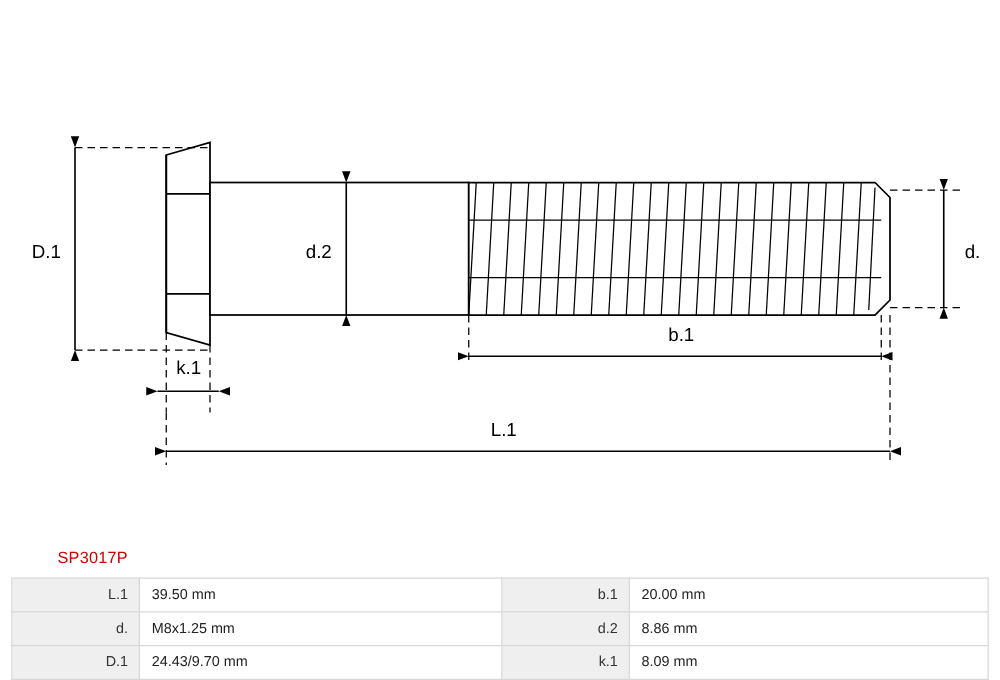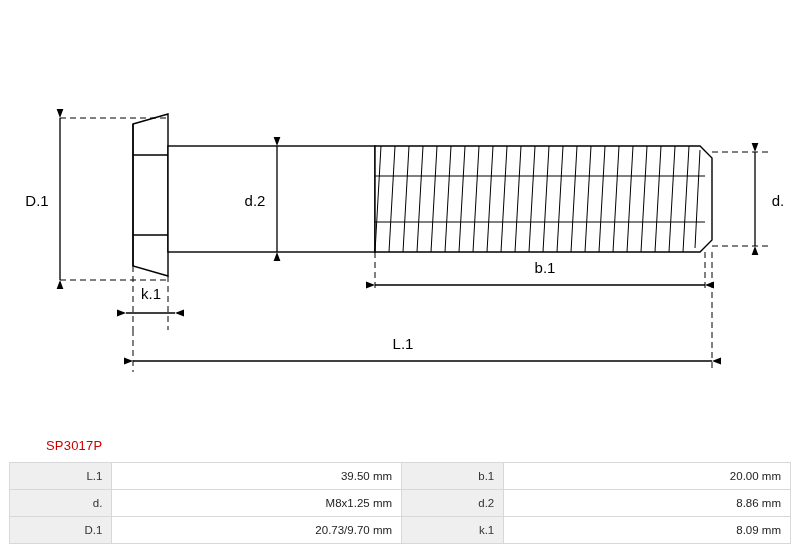--- a/index.html
+++ b/index.html
@@ -55,21 +55,21 @@
     width: 92px;
     background: #efefef;
     color: #333333;
     text-align: right;
     font-size: 11.5px;
   }
   td.val {
     width: 299px;
     background: #ffffff;
     color: #222222;
-    text-align: right;
+    text-align: left;
     font-size: 11.5px;
   }
   .dim-text {
     font-family: "Liberation Sans", sans-serif;
     font-size: 15px;
     fill: #000000;
   }
 </style>
 </head>
 <body>
@@ -183,20 +183,20 @@
         <td class="val">20.00 mm</td>
       </tr>
       <tr>
         <td class="lbl">d.</td>
         <td class="val">M8x1.25 mm</td>
         <td class="lbl">d.2</td>
         <td class="val">8.86 mm</td>
       </tr>
       <tr>
         <td class="lbl">D.1</td>
-        <td class="val">20.73/9.70 mm</td>
+        <td class="val">24.43/9.70 mm</td>
         <td class="lbl">k.1</td>
         <td class="val">8.09 mm</td>
       </tr>
     </tbody>
   </table>
 
 </div>
 
 </body></html>

